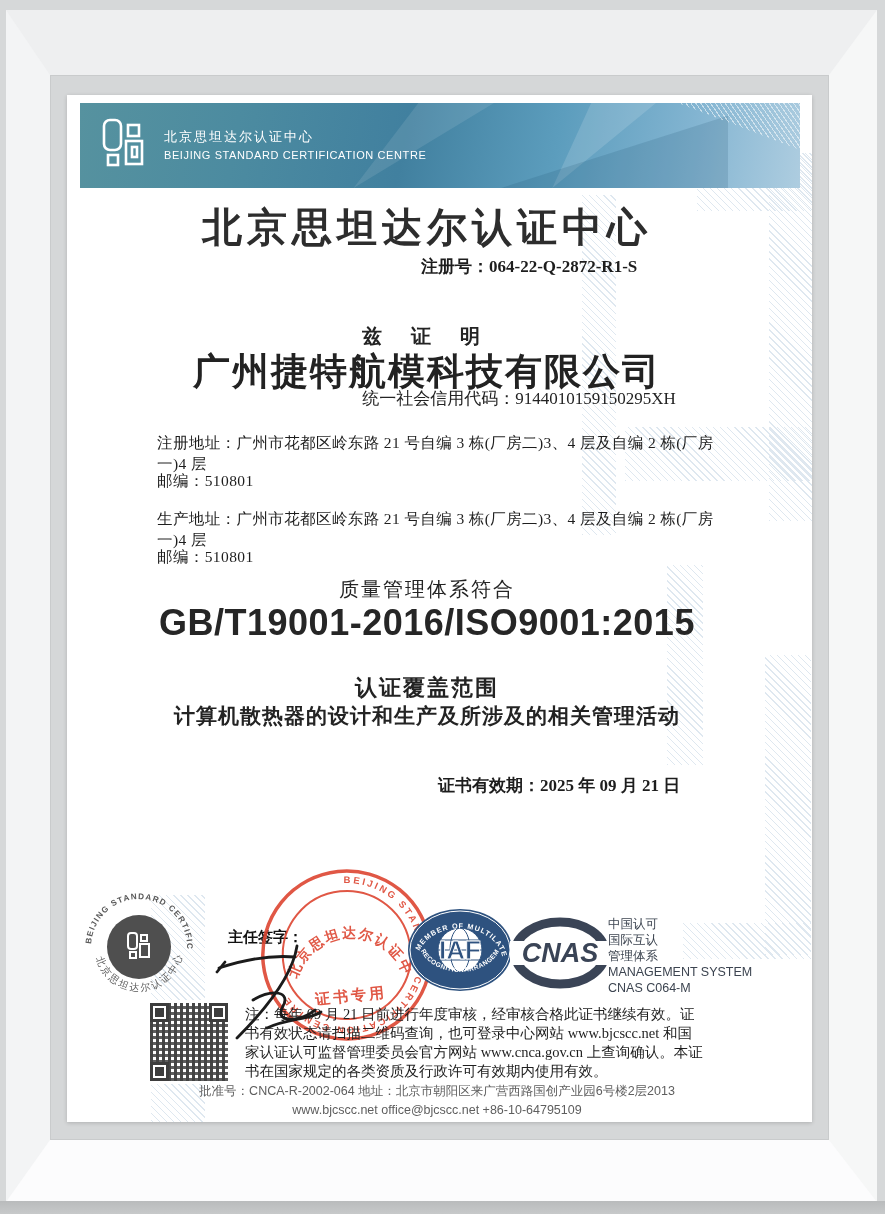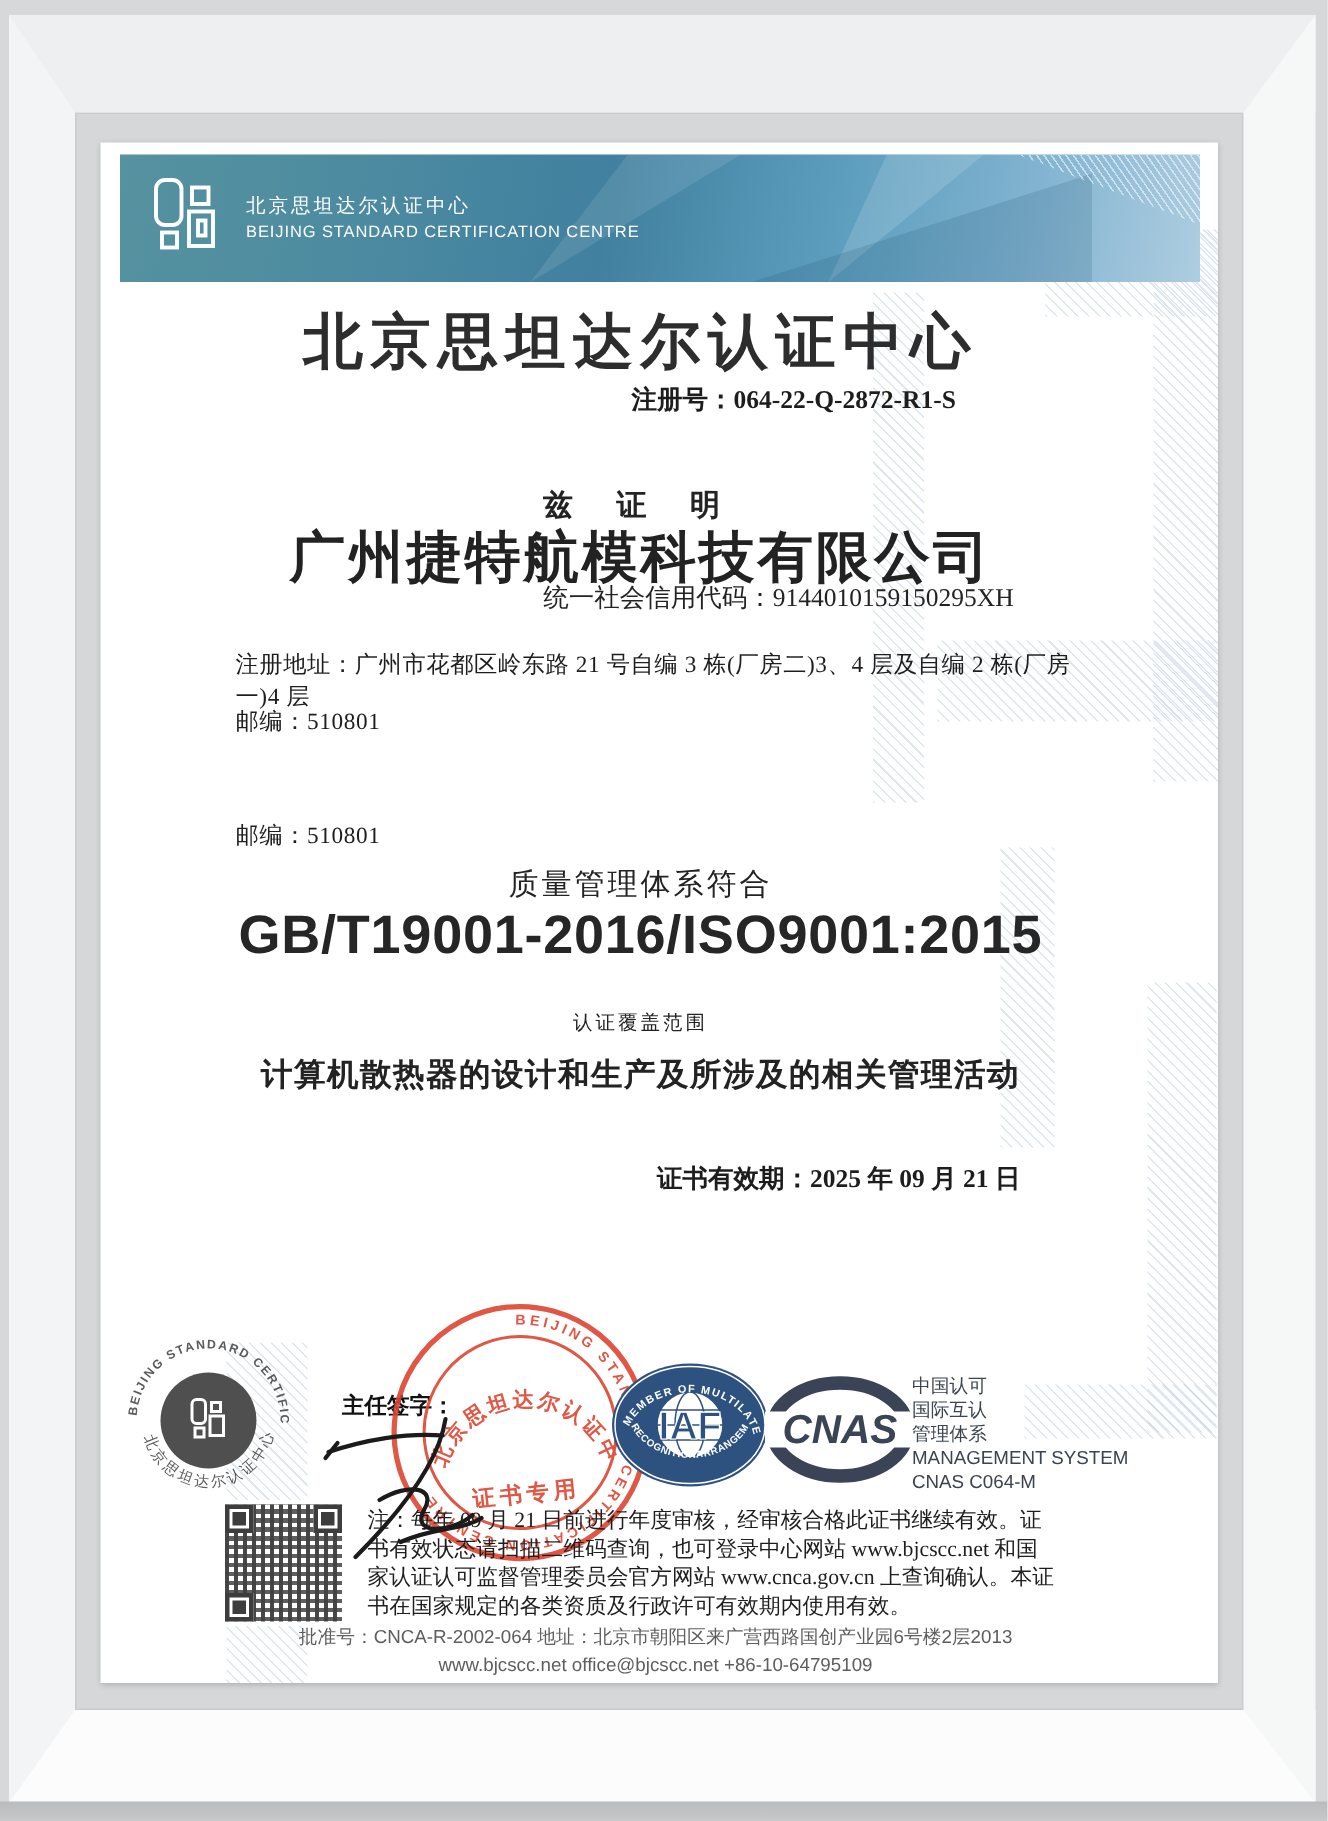--- a/index.html
+++ b/index.html
@@ -31,21 +31,21 @@
   .cline{position:absolute;left:0;width:720px;text-align:center;color:#232323;}
   .title{top:105px;font-size:40px;font-weight:bold;letter-spacing:5px;color:#2d2d2d;}
   .regline{position:absolute;left:354px;top:160px;font-size:17px;font-weight:bold;color:#1d1d1d;}
   .certify{top:228px;font-size:20px;letter-spacing:12px;font-weight:bold;}
   .company{top:252px;font-size:37px;font-weight:bold;letter-spacing:2px;color:#222;}
   .credit{top:292px;font-size:17px;transform:translateX(92px);}
   .addr{position:absolute;left:90px;width:580px;font-size:15.5px;color:#1e1e1e;letter-spacing:.4px;}
   .a1{top:338px;} .a2{top:376px;} .a3{top:414px;} .a4{top:452px;}
   .conform{top:481px;font-size:20px;letter-spacing:2px;}
   .standard{top:507px;font-size:36px;font-weight:bold;font-family:"Liberation Sans",sans-serif;color:#262626;letter-spacing:.5px;}
-  .scopelabel{top:578px;font-size:13px;letter-spacing:2px;}
+  .scopelabel{top:578px;font-size:22px;letter-spacing:2px;font-weight:bold;}
   .scope{top:607px;font-size:21px;font-weight:bold;letter-spacing:1px;}
   .dateblk{position:absolute;top:679px;font-size:17px;font-weight:bold;color:#1d1d1d;}
   .d1{left:88px;} .d2{left:371px;}
   
   .sign-label{position:absolute;left:161px;top:833px;font-size:15px;font-weight:bold;font-family:"Liberation Sans",sans-serif;color:#111;}
   .seal-dark{position:absolute;left:8px;top:788px;}
   .stamp{position:absolute;left:192px;top:772px;opacity:.9;transform:rotate(-6deg);}
   .signature{position:absolute;left:142px;top:843px;z-index:5;}
   .iaf{position:absolute;left:339px;top:812px;}
   .cnas-mark{position:absolute;left:443px;top:820px;}
@@ -102,20 +102,21 @@
       <div class="cline title">北京思坦达尔认证中心</div>
 
       <div class="regline"><span>注册号：</span><span>064-22-Q-2872-R1-S</span></div>
 
       <div class="cline certify">兹 证 明</div>
       <div class="cline company">广州捷特航模科技有限公司</div>
       <div class="cline credit"><span>统一社会信用代码：</span><span>9144010159150295XH</span></div>
 
       <div class="addr a1"><span>注册地址：</span><span>广州市花都区岭东路 21 号自编 3 栋(厂房二)3、4 层及自编 2 栋(厂房一)4 层</span></div>
       <div class="addr a2"><span>邮编：</span><span>510801</span></div>
+      <div class="addr a3"><span>生产地址：</span><span>广州市花都区岭东路 21 号自编 3 栋(厂房二)3、4 层及自编 2 栋(厂房一)4 层</span></div>
       <div class="addr a4"><span>邮编：</span><span>510801</span></div>
 
       <div class="cline conform">质量管理体系符合</div>
       <div class="cline standard">GB/T19001-2016/ISO9001:2015</div>
       <div class="cline scopelabel">认证覆盖范围</div>
       <div class="cline scope">计算机散热器的设计和生产及所涉及的相关管理活动</div>
 
       <div class="dateblk d2"><span>证书有效期：</span><span>2025 年 09 月 21 日</span></div>
 
       <div class="seal-dark">

